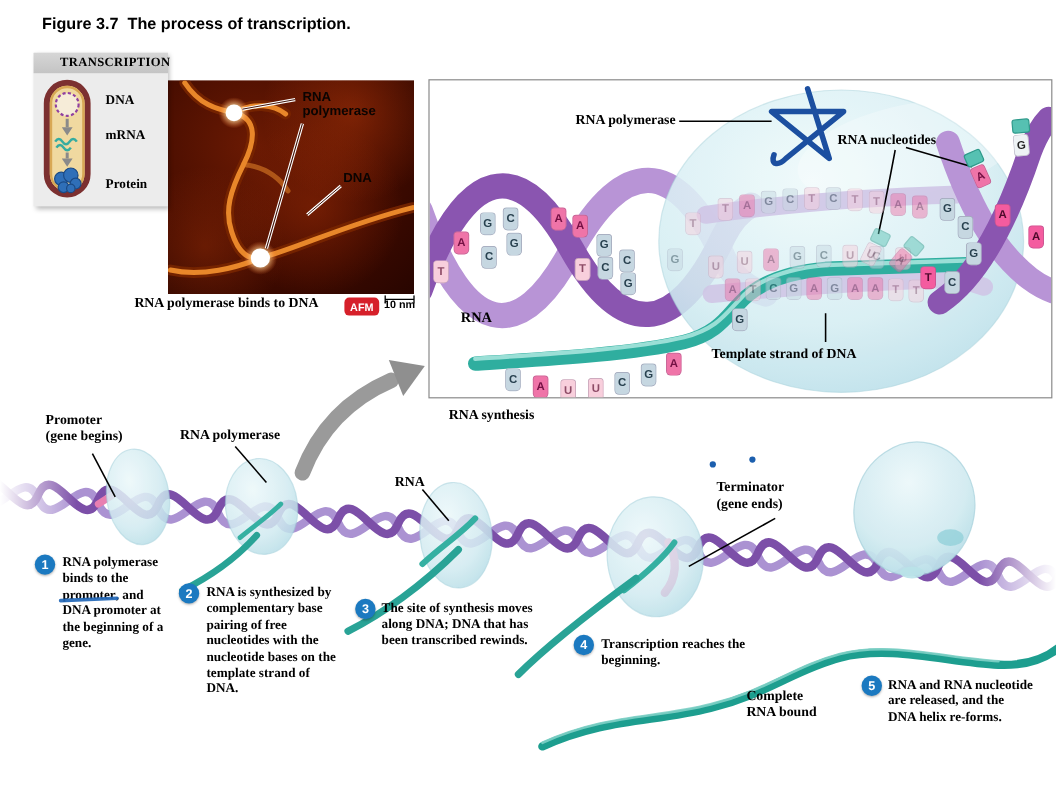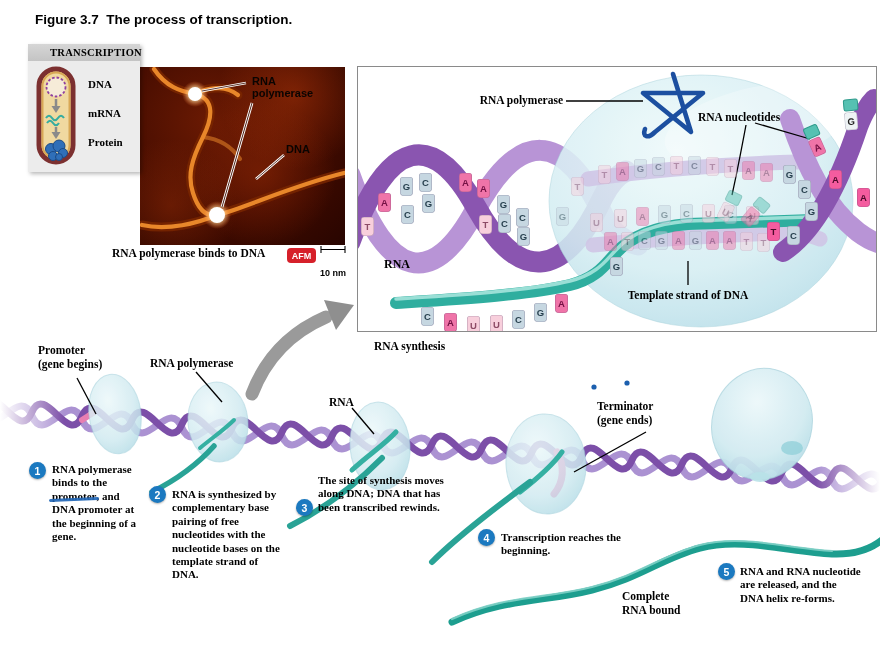--- a/index.html
+++ b/index.html
@@ -19,21 +19,21 @@
   .afm{position:absolute;left:140px;top:67px;width:205px;height:178px;z-index:5;
        background:
         radial-gradient(circle at 75% 15%, rgba(190,60,10,.45), transparent 35%),
         radial-gradient(circle at 15% 78%, rgba(160,50,8,.4), transparent 30%),
         radial-gradient(circle at 60% 60%, rgba(150,42,6,.5), transparent 45%),
         radial-gradient(ellipse at 35% 30%, #6b1a03, #420b00 55%, #280500)}
   .afm .t{position:absolute;font:bold 11px "Liberation Sans",sans-serif;color:#0a0402;line-height:1.1;z-index:3}
   .afmcap{position:absolute;left:112px;top:247px;font:bold 11.5px "Liberation Serif",serif;z-index:7}
   .badge{position:absolute;left:287px;top:248px;width:29px;height:15px;background:#d6202a;border-radius:4px;
          color:#fff;font:bold 9px "Liberation Sans",sans-serif;display:flex;align-items:center;justify-content:center;z-index:7}
-  .scaletxt{position:absolute;left:320px;top:268px;font:bold 9px "Liberation Sans",sans-serif;z-index:7}
+  .scaletxt{position:absolute;left:320px;top:249px;font:bold 9px "Liberation Sans",sans-serif;z-index:7}
   
   .inset{position:absolute;left:357px;top:66px;width:518px;height:264px;background:#fff;
          border:1.6px solid #8a8a8a;z-index:5;overflow:hidden}
   .inset svg{position:absolute;left:0;top:0}
   .ilbl{position:absolute;font-weight:bold;font-size:11.5px;z-index:3}
   
   .c{position:absolute;width:13px;height:19px;border-radius:3px 3px 4px 4px;z-index:4;
      font:bold 9.5px "Liberation Sans",sans-serif;display:flex;align-items:center;justify-content:center;
      box-shadow:inset 0 0 0 .6px rgba(90,70,110,.35)}
   .pk{background:#ef74a8;color:#731043}
@@ -145,21 +145,21 @@
         <circle cx="17" cy="83" r="5.5"></circle>
           <circle cx="25" cy="80" r="6"></circle>
           <circle cx="29" cy="87" r="4.5"></circle>
         <circle cx="19" cy="90" r="4.5"></circle>
           <circle cx="25" cy="91" r="3.5"></circle>
       </g>
     </svg>
   </div>
   <div class="clabel" style="top:34px">DNA</div>
   <div class="clabel" style="top:63px">mRNA</div>
-  <div class="clabel" style="top:92px">Protein</div>
+  <div class="clabel" style="top:104px">Protein</div>
 </div>
 
 <div class="afm">
   <svg width="205" height="178" viewBox="0 0 205 178">
     <defs>
       <radialGradient id="wglow">
           <stop offset="0" stop-color="#fff"></stop>
           <stop offset=".5" stop-color="#ffdca0" stop-opacity=".7"></stop>
           <stop offset="1" stop-color="#ff8030" stop-opacity="0"></stop>
         </radialGradient>
@@ -329,45 +329,45 @@
     <span class="bse lp">U</span>
   </div>
   <div class="nt f" style="left:390px;top:130px;transform:rotate(40deg)">
     <span class="cap"></span>
     <span class="bse pk">A</span>
   </div>
 
   <div class="ilbl" style="left:95px;top:27px;width:110px;text-align:right">RNA polymerase</div>
   <div class="ilbl" style="left:340px;top:44px">RNA nucleotides</div>
   <div class="ilbl" style="left:26px;top:190px;font-size:12px">RNA</div>
-  <div class="ilbl" style="left:235px;top:222px;width:190px;text-align:center">Template strand of DNA</div>
+  <div class="ilbl" style="left:235px;top:222px;width:190px;text-align:left">Template strand of DNA</div>
 </div>
 <div class="lbl" style="left:374px;top:340px">RNA synthesis</div>
 
 <div class="lbl" style="left:38px;top:344px">
   <div>Promoter</div>
     <div>(gene begins)</div>
 </div>
 <div class="lbl" style="left:150px;top:357px">RNA polymerase</div>
 <div class="lbl" style="left:329px;top:396px">RNA</div>
 <div class="lbl" style="left:597px;top:400px">
   <div>Terminator</div>
     <div>(gene ends)</div>
 </div>
-<div class="lbl" style="left:622px;top:590px">
+<div class="lbl" style="left:622px;top:574px">
   <div>Complete</div>
     <div>RNA bound</div>
 </div>
 
 <div class="stepnum" style="left:29px;top:462px">1</div>
 <div class="steptext" style="left:52px;top:463px;width:88px"><span>RNA polymerase binds to the </span><span class="strike">promoter</span><span>, and DNA promoter at the beginning of a gene.</span></div>
 
 <div class="stepnum" style="left:149px;top:486px">2</div>
 <div class="steptext" style="left:172px;top:488px;width:112px">RNA is synthesized by complementary base pairing of free nucleotides with the nucleotide bases on the template strand of DNA.</div>
 
 <div class="stepnum" style="left:296px;top:499px">3</div>
-<div class="steptext" style="left:318px;top:474px;width:126px">The site of synthesis moves along DNA; DNA that has been transcribed rewinds.</div>
+<div class="steptext" style="left:318px;top:501px;width:126px">The site of synthesis moves along DNA; DNA that has been transcribed rewinds.</div>
 
 <div class="stepnum" style="left:478px;top:529px">4</div>
 <div class="steptext" style="left:501px;top:531px;width:140px">Transcription reaches the beginning.</div>
 
 <div class="stepnum" style="left:718px;top:563px">5</div>
 <div class="steptext" style="left:740px;top:565px;width:122px">RNA and RNA nucleotide are released, and the DNA helix re-forms.</div>
 
 </body></html>

